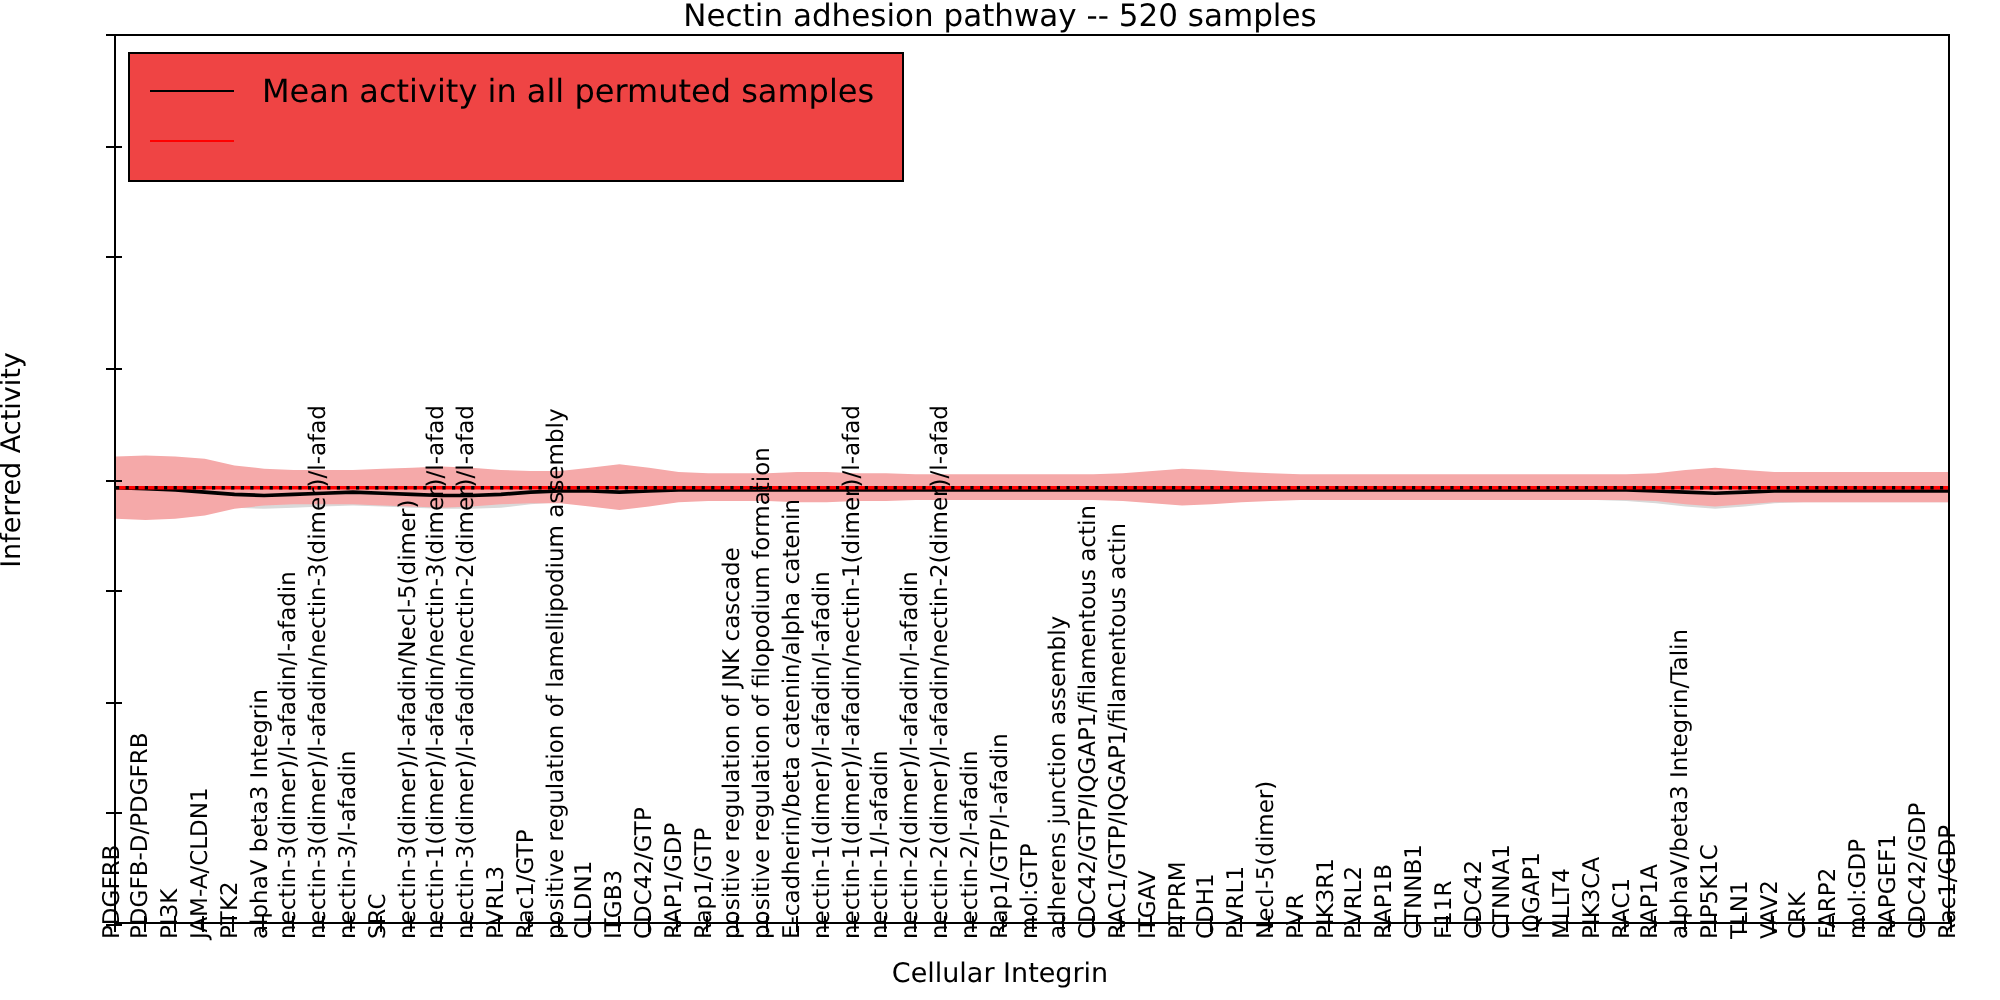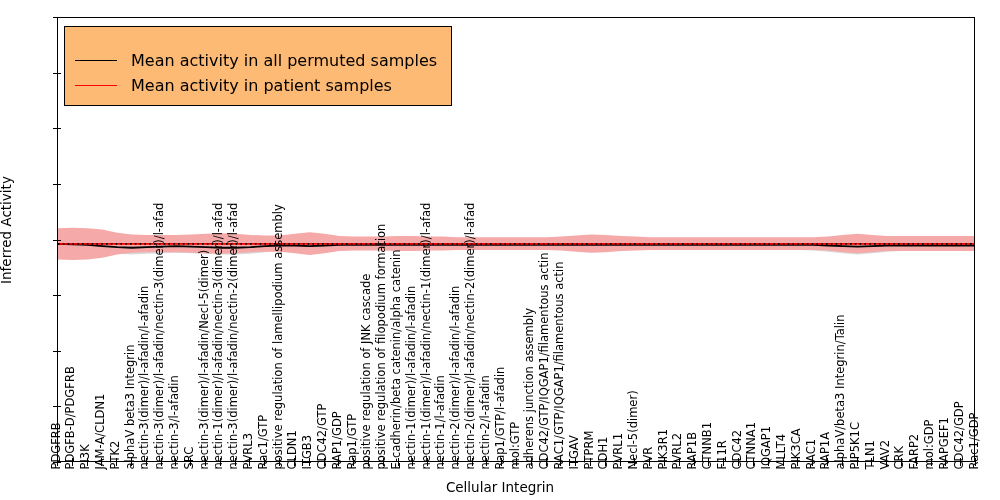--- a/index.html
+++ b/index.html
@@ -114,23 +114,23 @@
     top: 458px;
     width: 0;
     height: 4px;
     border-left: 1.2px solid #000000;
   }
   
   #legend {
     position: absolute;
     left: 64px;
     top: 26px;
-    background: #fdba74;
+    background: #ef4444;
     border: 1.2px solid #000000;
-    padding: 21px 14px 7px 10px;
+    padding: 6px 14px 7px 10px;
     box-sizing: border-box;
   }
   .legend-row {
     display: flex;
     align-items: center;
     height: 25px;
   }
   .legend-swatch {
     width: 42px;
     height: 0;
@@ -143,20 +143,21 @@
     font-size: 16px;
     color: #000000;
     white-space: nowrap;
   }
 </style>
 </head>
 <body>
 
 <div id="figure">
 
+  <div id="chart-title">Nectin adhesion pathway -- 520 samples</div>
 
   <div id="ylabel">Inferred Activity</div>
   <div id="xlabel">Cellular Integrin</div>
 
   <div id="plot-area">
     <svg id="plot-svg" width="918" height="445">
         <polygon points="0.00,221.39 14.81,221.39 29.61,221.94 44.42,222.50 59.23,223.06 74.03,223.61 88.84,223.06 103.65,222.50 118.45,222.50 133.26,223.06 148.06,223.61 162.87,224.17 177.68,224.17 192.48,223.61 207.29,223.06 222.10,222.50 236.90,222.50 251.71,223.06 266.52,222.50 281.32,222.50 296.13,222.50 310.94,222.50 325.74,222.50 340.55,222.50 355.35,222.50 370.16,222.50 384.97,222.50 399.77,222.50 414.58,222.50 429.39,222.50 444.19,222.50 459.00,222.50 473.81,222.50 488.61,222.50 503.42,222.50 518.23,222.50 533.03,222.50 547.84,222.50 562.65,222.50 577.45,222.50 592.26,222.50 607.06,222.50 621.87,222.50 636.68,222.50 651.48,222.50 666.29,222.50 681.10,222.50 695.90,222.50 710.71,222.50 725.52,222.50 740.32,222.50 755.13,222.50 769.94,223.06 784.74,223.61 799.55,224.17 814.35,223.61 829.16,223.06 843.97,223.06 858.77,223.06 873.58,223.06 888.39,223.06 903.19,223.06 918.00,223.06 918.00,233.07 903.19,233.07 888.39,233.07 873.58,233.07 858.77,233.07 843.97,233.07 829.16,233.63 814.35,235.29 799.55,236.41 784.74,235.29 769.94,233.63 755.13,232.51 740.32,231.96 725.52,231.96 710.71,231.96 695.90,231.96 681.10,231.96 666.29,231.96 651.48,231.96 636.68,231.96 621.87,231.96 607.06,231.96 592.26,231.96 577.45,231.96 562.65,231.96 547.84,231.96 533.03,231.96 518.23,231.96 503.42,231.96 488.61,231.40 473.81,231.40 459.00,231.40 444.19,231.40 429.39,231.40 414.58,231.40 399.77,231.40 384.97,231.40 370.16,231.40 355.35,231.40 340.55,231.40 325.74,231.96 310.94,231.96 296.13,231.96 281.32,231.96 266.52,233.07 251.71,233.63 236.90,233.07 222.10,233.07 207.29,234.18 192.48,235.85 177.68,236.41 162.87,236.41 148.06,235.85 133.26,235.29 118.45,234.74 103.65,235.29 88.84,235.85 74.03,236.41 59.23,235.85 44.42,234.18 29.61,233.07 14.81,231.96 0.00,230.84" fill="#d9d9d9"></polygon>
         <polygon points="0.00,210.26 14.81,209.71 29.61,210.26 44.42,211.38 59.23,214.71 74.03,216.38 88.84,216.94 103.65,216.94 118.45,216.94 133.26,216.38 148.06,215.82 162.87,215.27 177.68,215.82 192.48,216.94 207.29,217.49 222.10,217.49 236.90,215.82 251.71,214.16 266.52,215.82 281.32,218.05 296.13,218.61 310.94,218.61 325.74,218.61 340.55,218.05 355.35,218.05 370.16,218.61 384.97,218.61 399.77,219.16 414.58,219.16 429.39,219.16 444.19,219.16 459.00,219.16 473.81,219.16 488.61,219.16 503.42,218.61 518.23,217.49 533.03,216.38 547.84,216.94 562.65,218.05 577.45,218.61 592.26,219.16 607.06,219.16 621.87,219.16 636.68,219.16 651.48,219.16 666.29,219.16 681.10,219.16 695.90,219.16 710.71,219.16 725.52,219.16 740.32,219.16 755.13,219.16 769.94,218.61 784.74,216.94 799.55,215.82 814.35,216.94 829.16,218.05 843.97,218.05 858.77,218.05 873.58,218.05 888.39,218.05 903.19,218.05 918.00,218.05 918.00,233.07 903.19,233.07 888.39,233.07 873.58,233.07 858.77,233.07 843.97,233.07 829.16,233.07 814.35,234.18 799.55,235.29 784.74,234.18 769.94,232.51 755.13,231.96 740.32,231.96 725.52,231.96 710.71,231.96 695.90,231.96 681.10,231.96 666.29,231.96 651.48,231.96 636.68,231.96 621.87,231.96 607.06,231.96 592.26,231.96 577.45,232.51 562.65,233.07 547.84,234.18 533.03,234.74 518.23,233.63 503.42,232.51 488.61,231.96 473.81,231.96 459.00,231.96 444.19,231.96 429.39,231.96 414.58,231.96 399.77,231.96 384.97,232.51 370.16,232.51 355.35,233.07 340.55,233.07 325.74,232.51 310.94,232.51 296.13,232.51 281.32,233.07 266.52,235.29 251.71,236.96 236.90,235.29 222.10,233.63 207.29,233.63 192.48,234.18 177.68,235.29 162.87,235.85 148.06,235.29 133.26,234.74 118.45,234.18 103.65,234.18 88.84,234.18 74.03,234.74 59.23,236.41 44.42,239.74 29.61,241.41 14.81,241.97 0.00,241.41" fill="#f5a9a9"></polygon>
         <polyline points="0.00,225.84 14.81,226.39 29.61,226.95 44.42,228.06 59.23,229.18 74.03,229.73 88.84,229.18 103.65,228.62 118.45,228.06 133.26,228.62 148.06,229.18 162.87,229.73 177.68,229.73 192.48,229.18 207.29,228.06 222.10,227.51 236.90,227.51 251.71,228.06 266.52,227.51 281.32,226.95 296.13,226.95 310.94,226.95 325.74,226.95 340.55,226.95 355.35,226.95 370.16,226.95 384.97,226.95 399.77,226.95 414.58,226.95 429.39,226.95 444.19,226.95 459.00,226.95 473.81,226.95 488.61,226.95 503.42,226.95 518.23,226.95 533.03,226.95 547.84,226.95 562.65,226.95 577.45,226.95 592.26,226.95 607.06,226.95 621.87,226.95 636.68,226.95 651.48,226.95 666.29,226.95 681.10,226.95 695.90,226.95 710.71,226.95 725.52,226.95 740.32,226.95 755.13,226.95 769.94,227.51 784.74,228.06 799.55,228.62 814.35,228.06 829.16,227.51 843.97,227.51 858.77,227.51 873.58,227.51 888.39,227.51 903.19,227.51 918.00,227.51" fill="none" stroke="#000000" stroke-width="1.8"></polyline>
         <polyline points="0.00,225.84 14.81,225.84 29.61,225.84 44.42,225.84 59.23,225.84 74.03,225.84 88.84,225.84 103.65,225.84 118.45,225.84 133.26,225.84 148.06,225.84 162.87,225.84 177.68,225.84 192.48,225.84 207.29,225.84 222.10,225.84 236.90,225.84 251.71,225.84 266.52,225.84 281.32,225.84 296.13,225.84 310.94,225.84 325.74,225.84 340.55,225.84 355.35,225.84 370.16,225.84 384.97,225.84 399.77,225.84 414.58,225.84 429.39,225.84 444.19,225.84 459.00,225.84 473.81,225.84 488.61,225.84 503.42,225.84 518.23,225.84 533.03,225.84 547.84,225.84 562.65,225.84 577.45,225.84 592.26,225.84 607.06,225.84 621.87,225.84 636.68,225.84 651.48,225.84 666.29,225.84 681.10,225.84 695.90,225.84 710.71,225.84 725.52,225.84 740.32,225.84 755.13,225.84 769.94,225.84 784.74,225.84 799.55,225.84 814.35,225.84 829.16,225.84 843.97,225.84 858.77,225.84 873.58,225.84 888.39,225.84 903.19,225.84 918.00,225.84" fill="none" stroke="#ff0000" stroke-width="1.8"></polyline>
@@ -376,17 +377,16 @@
       <div class="xtick-label" style="left: 979.5px; bottom: 31px;">Rac1/GDP</div>
     </div>
 
   <div id="legend">
     <div class="legend-row">
       <span class="legend-swatch permuted"></span>
       <span class="legend-text">Mean activity in all permuted samples</span>
     </div>
     <div class="legend-row">
       <span class="legend-swatch patient"></span>
-      <span class="legend-text">Mean activity in patient samples</span>
     </div>
   </div>
 
 </div>
 
 </body></html>

